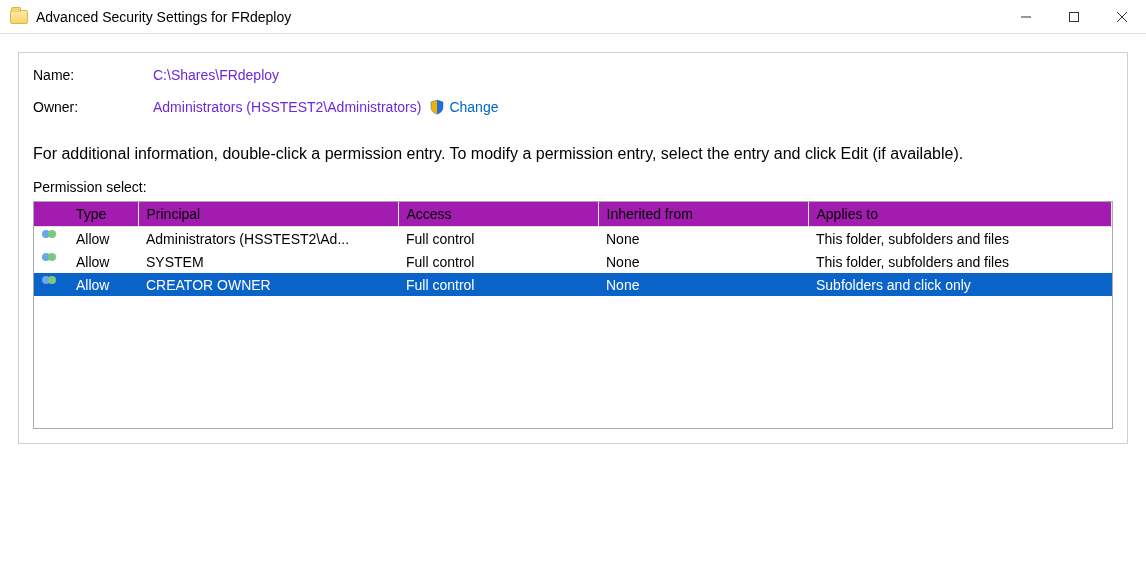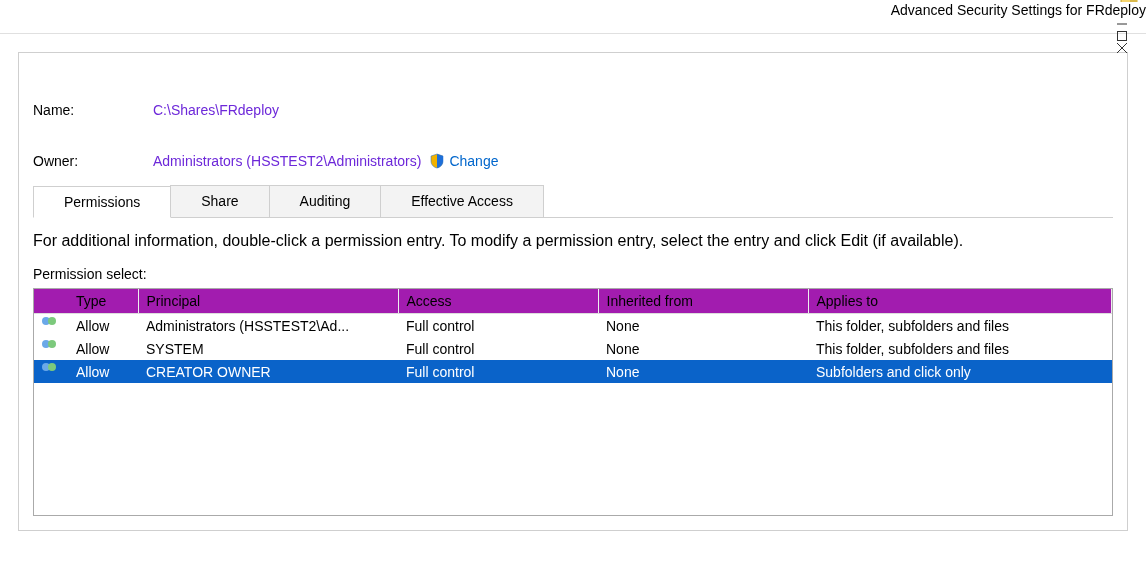--- a/index.html
+++ b/index.html
@@ -7,25 +7,24 @@
       font-family: "Segoe UI", Tahoma, sans-serif;
       font-size: 14px;
       background: #fff;
       color: #000;
       width: 1146px;
       height: 567px;
       overflow: hidden;
     }
     .titlebar {
       display: flex;
-      align-items: flex-end;
+      align-items: center;
       height: 34px;
       padding-left: 10px;
       border-bottom: 1px solid #e0e0e0;
-      flex-direction: column;
     }
     .titlebar .folder-icon {
       width: 18px;
       height: 14px;
       background: linear-gradient(#ffe9a6, #f7d56e);
       border: 1px solid #d9b84a;
       border-radius: 2px;
       margin-right: 8px;
       position: relative;
     }
@@ -58,21 +57,20 @@
     }
     .panel {
       border: 1px solid #cfcfcf;
       padding: 14px 14px 14px 14px;
       background: #fff;
     }
     .kv {
       display: flex;
       align-items: flex-start;
       margin-bottom: 16px;
-      margin-top: 35px;
     }
     .kv .klabel {
       width: 120px;
       color: #000;
     }
     .kv .kvalue {
       color: #6d28d9;
     }
     .change-link {
       color: #0066cc;
@@ -207,26 +205,20 @@
         <span class="shield-icon">
           <svg viewBox="0 0 16 16">
               <path d="M8 1 L14 3 V8 C14 12 11 14.5 8 15 C5 14.5 2 12 2 8 V3 Z" fill="#f2b200" stroke="#1e6fd9" stroke-width="0.5"></path>
               <path d="M8 1 L14 3 V8 C14 12 11 14.5 8 15 Z" fill="#1e6fd9"></path>
             </svg>
         </span>
         <span>Change</span>
       </span>
     </div>
 
-    <div class="tabs">
-      <div class="tab active">Permissions</div>
-      <div class="tab">Share</div>
-      <div class="tab">Auditing</div>
-      <div class="tab">Effective Access</div>
-    </div>
 
     <div class="tab-body">
       <p class="info-text">For additional information, double-click a permission entry. To modify a permission entry, select the entry and click Edit (if available).</p>
       <p class="entries-label">Permission select:</p>
 
       <div class="table-wrap">
         <table>
           <colgroup>
             <col class="c-icon">
               <col class="c-type">

